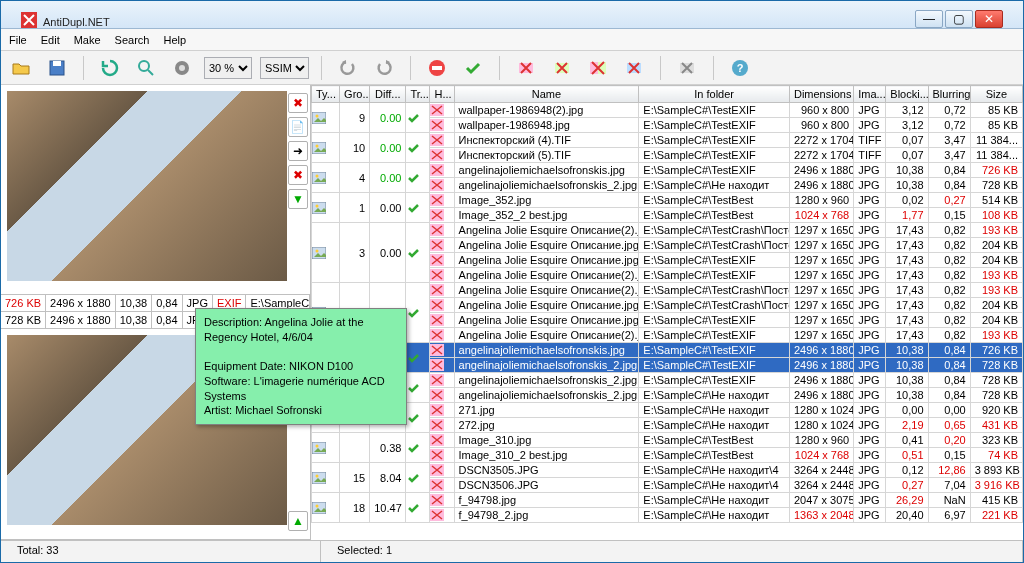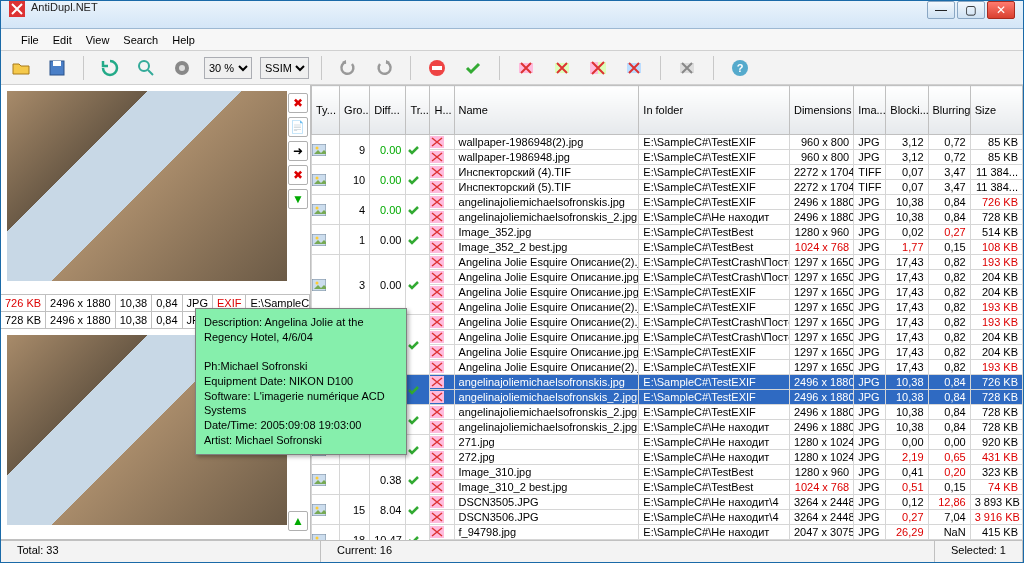--- a/index.html
+++ b/index.html
@@ -1,45 +1,45 @@
 <!DOCTYPE html>
 <html><head>
 <meta charset="utf-8">
 <style>
 * { box-sizing: border-box; margin: 0; padding: 0; font-family: "Segoe UI", Tahoma, sans-serif; font-size: 11px; }
 body { background: #f0f0f0; width: 1024px; height: 563px; overflow: hidden; position: relative; }
 .window { width: 100%; height: 100%; border: 1px solid #1a6aa8; display: flex; flex-direction: column; background: #fff; }
-.titlebar { height: 28px; background: linear-gradient(#eaf3fb,#d4e6f7); display: flex; align-items: flex-start; padding: 0 8px; border-bottom: 1px solid #9db8d2; }
+.titlebar { height: 28px; background: linear-gradient(#eaf3fb,#d4e6f7); display: flex; align-items: flex-end; padding: 0 20px; border-bottom: 1px solid #9db8d2; }
 .titlebar .appicon { width: 16px; height: 16px; margin-right: 6px; }
 .titlebar .title { flex: 1; color: #222; }
 .titlebar .winbtns { display: flex; gap: 2px; }
 .titlebar .winbtn { width: 28px; height: 18px; border: 1px solid #8aa7c4; background: linear-gradient(#f3f8fd,#cfe2f3); border-radius: 2px; display: flex; align-items: center; justify-content: center; font-size: 12px; }
 .titlebar .winbtn.close { background: linear-gradient(#ff7b6f,#d94030); color: #fff; border-color: #a82b1f; }
-.menubar { height: 22px; display: flex; align-items: center; gap: 14px; padding: 0 20px; border-bottom: 1px solid #d0d0d0; background: #f7f7f7; }
+.menubar { height: 22px; display: flex; align-items: center; gap: 14px; padding: 0 8px; border-bottom: 1px solid #d0d0d0; background: #f7f7f7; }
 .menubar span { cursor: default; }
 .toolbar { height: 34px; display: flex; align-items: center; gap: 8px; padding: 2px 6px; background: #f3f3f3; border-bottom: 1px solid #d0d0d0; }
 .tbtn { width: 28px; height: 28px; border: 1px solid transparent; display: flex; align-items: center; justify-content: center; border-radius: 3px; }
 .sep { width: 1px; height: 24px; background: #c8c8c8; margin: 0 4px; }
 select { height: 22px; border: 1px solid #abadb3; }
 .content { flex: 1; display: flex; overflow: hidden; }
 .left { width: 310px; border-right: 1px solid #c0c0c0; display: flex; flex-direction: column; position: relative; }
 .preview { height: 210px; background: #fff; position: relative; border-bottom: 1px solid #c0c0c0; overflow: hidden; }
 .preview img, .preview .imgph { width: 280px; height: 190px; position: absolute; left: 6px; top: 6px; }
 .imgph { background: linear-gradient(135deg,#a88b6a 0%,#6b5a46 30%,#c8d8e6 30%,#c8d8e6 50%,#a88b6a 50%,#6b5a46 100%); }
 .sidebtns { position: absolute; right: 2px; top: 8px; display: flex; flex-direction: column; gap: 4px; }
 .sbtn { width: 20px; height: 20px; border: 1px solid #b0b0b0; background: #fff; border-radius: 2px; display:flex;align-items:center;justify-content:center;font-size:12px; }
 .infobar { display: flex; border-bottom: 1px solid #c0c0c0; background: #fff; }
 .infobar div { border-right: 1px solid #c0c0c0; padding: 2px 4px; white-space: nowrap; overflow: hidden; }
 .red { color: #d00; }
 .green { color: #0a0; }
 .tooltip { position: absolute; left: 195px; top: 308px; width: 212px; background: #86efac; border: 1px solid #808080; padding: 6px 8px; z-index: 100; box-shadow: 2px 2px 4px rgba(0,0,0,0.3); font-size:10.5px; line-height:1.35;}
 .right { flex: 1; display: flex; flex-direction: column; overflow: hidden; }
 .grid { flex: 1; overflow: auto; }
 table { border-collapse: collapse; width: 100%; table-layout: fixed; }
-th { background: linear-gradient(#fff,#e6e9ec); border: 1px solid #c0c0c0; padding: 18px 4px; text-align: left; font-weight: normal; white-space:nowrap; overflow:hidden; position:sticky; top:0;}
+th { background: linear-gradient(#fff,#e6e9ec); border: 1px solid #c0c0c0; padding: 2px 4px; text-align: center; font-weight: normal; white-space:nowrap; overflow:hidden; position:sticky; top:0;}
 td { border: 1px solid #d6d6d6; padding: 1px 4px; white-space: nowrap; overflow: hidden; background:#fff; }
 td.r { text-align: right; }
 tr.sel td { background: #2f6ac2 !important; color: #fff; }
 tr.sel td.red { color:#fff; }
 .iconcell { width:18px; text-align:center; padding:0; }
 .statusbar { height: 22px; border-top: 1px solid #c0c0c0; display: flex; background: #f3f3f3; }
 .statusbar div { border-right: 1px solid #c0c0c0; padding: 3px 16px; }
 .statusbar div:first-child { width: 320px; }
 .statusbar div:nth-child(2) { flex:1; }
 .col-ty{width:28px}.col-gr{width:30px}.col-di{width:36px}.col-tr{width:24px}.col-h{width:24px}.col-nm{width:184px}.col-fo{width:150px}.col-dm{width:64px}.col-im{width:32px}.col-bl{width:42px}.col-bu{width:42px}.col-sz{width:52px}
@@ -58,21 +58,21 @@
     <div class="winbtns">
       <div class="winbtn">—</div>
       <div class="winbtn">▢</div>
       <div class="winbtn close">✕</div>
     </div>
   </div>
 
   <div class="menubar">
     <span>File</span>
     <span>Edit</span>
-    <span>View</span>
+    <span>Make</span>
     <span>Search</span>
     <span>Help</span>
   </div>
 
   <div class="toolbar">
     <div class="tbtn">
         <svg width="20" height="20">
           <path d="M2 6 h6 l2 2 h8 v8 h-16 z" fill="#f5c94b" stroke="#a87b1a"></path>
         </svg>
       </div>
@@ -817,25 +817,22 @@
                 <td class="r red">221 KB</td>
               </tr>
             </tbody>
         </table>
       </div>
     </div>
   </div>
 
   <div class="statusbar">
     <div>Total: 33</div>
-    <div>Current: 16</div>
     <div>Selected: 1</div>
   </div>
 </div>
 
 <div class="tooltip">
   <div>Description: Angelina Jolie at the Regency Hotel, 4/6/04</div><br>
-  <div>Ph:Michael Sofronski</div>
   <div>Equipment Date: NIKON D100</div>
   <div>Software: L'imagerie numérique ACD Systems</div>
-  <div>Date/Time: 2005:09:08 19:03:00</div>
   <div>Artist: Michael Sofronski</div>
 </div>
 
 </body></html>

